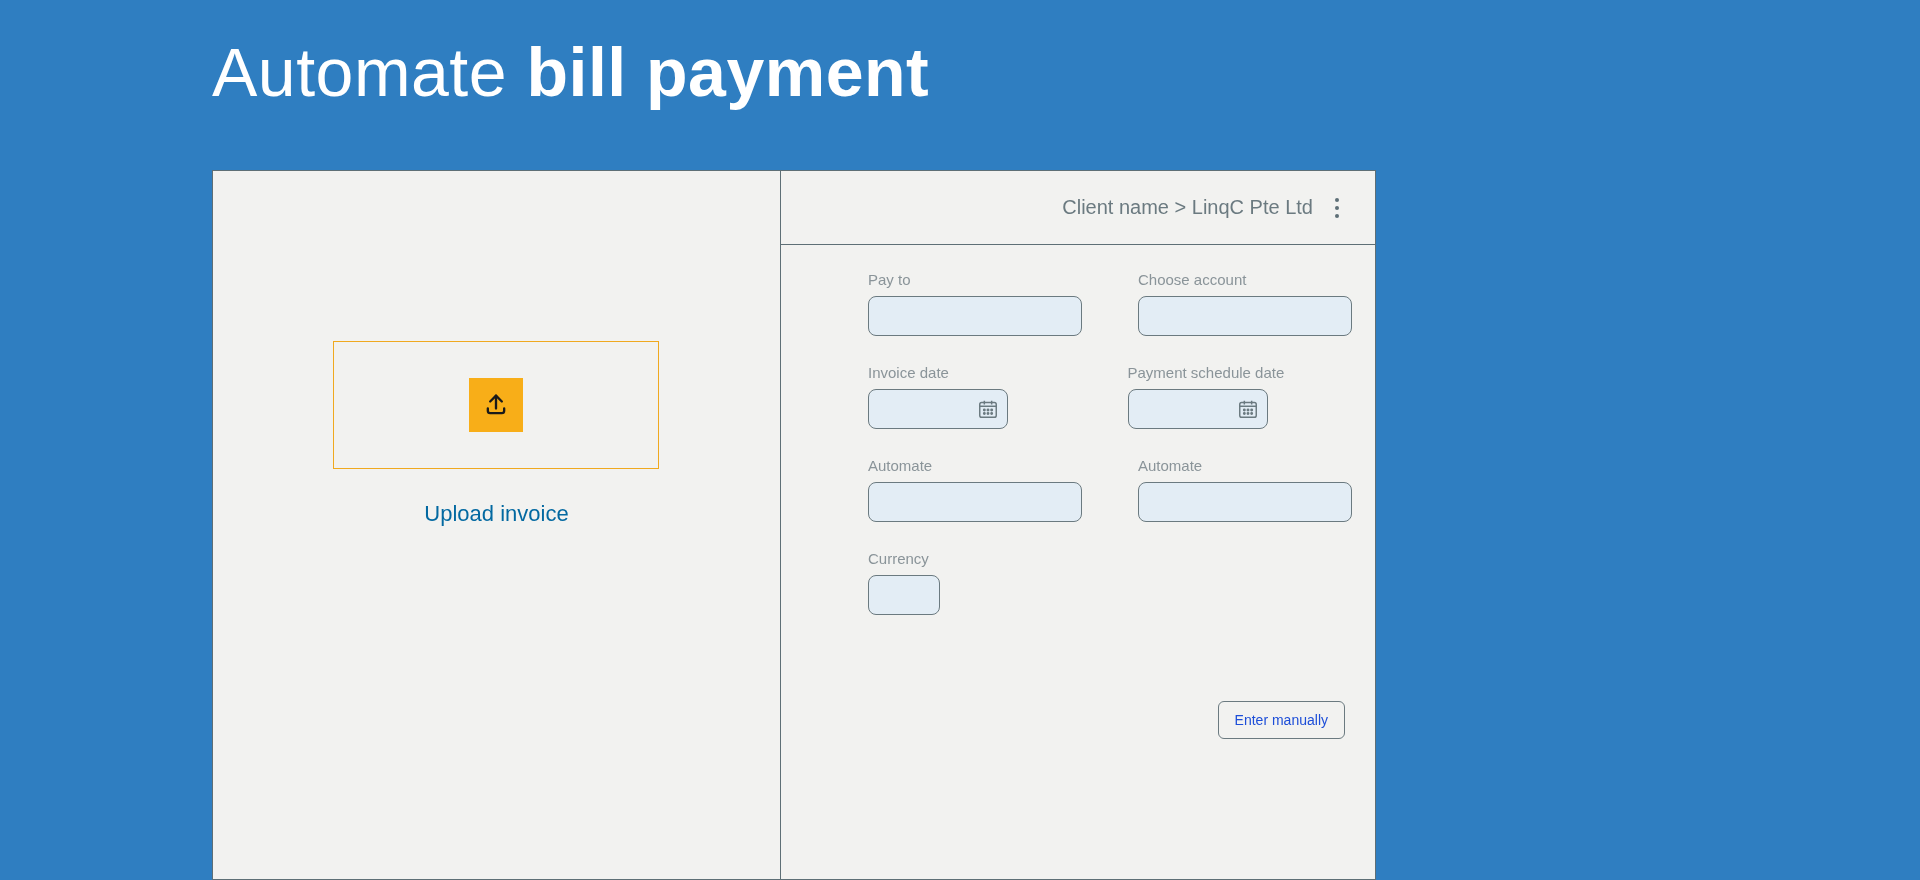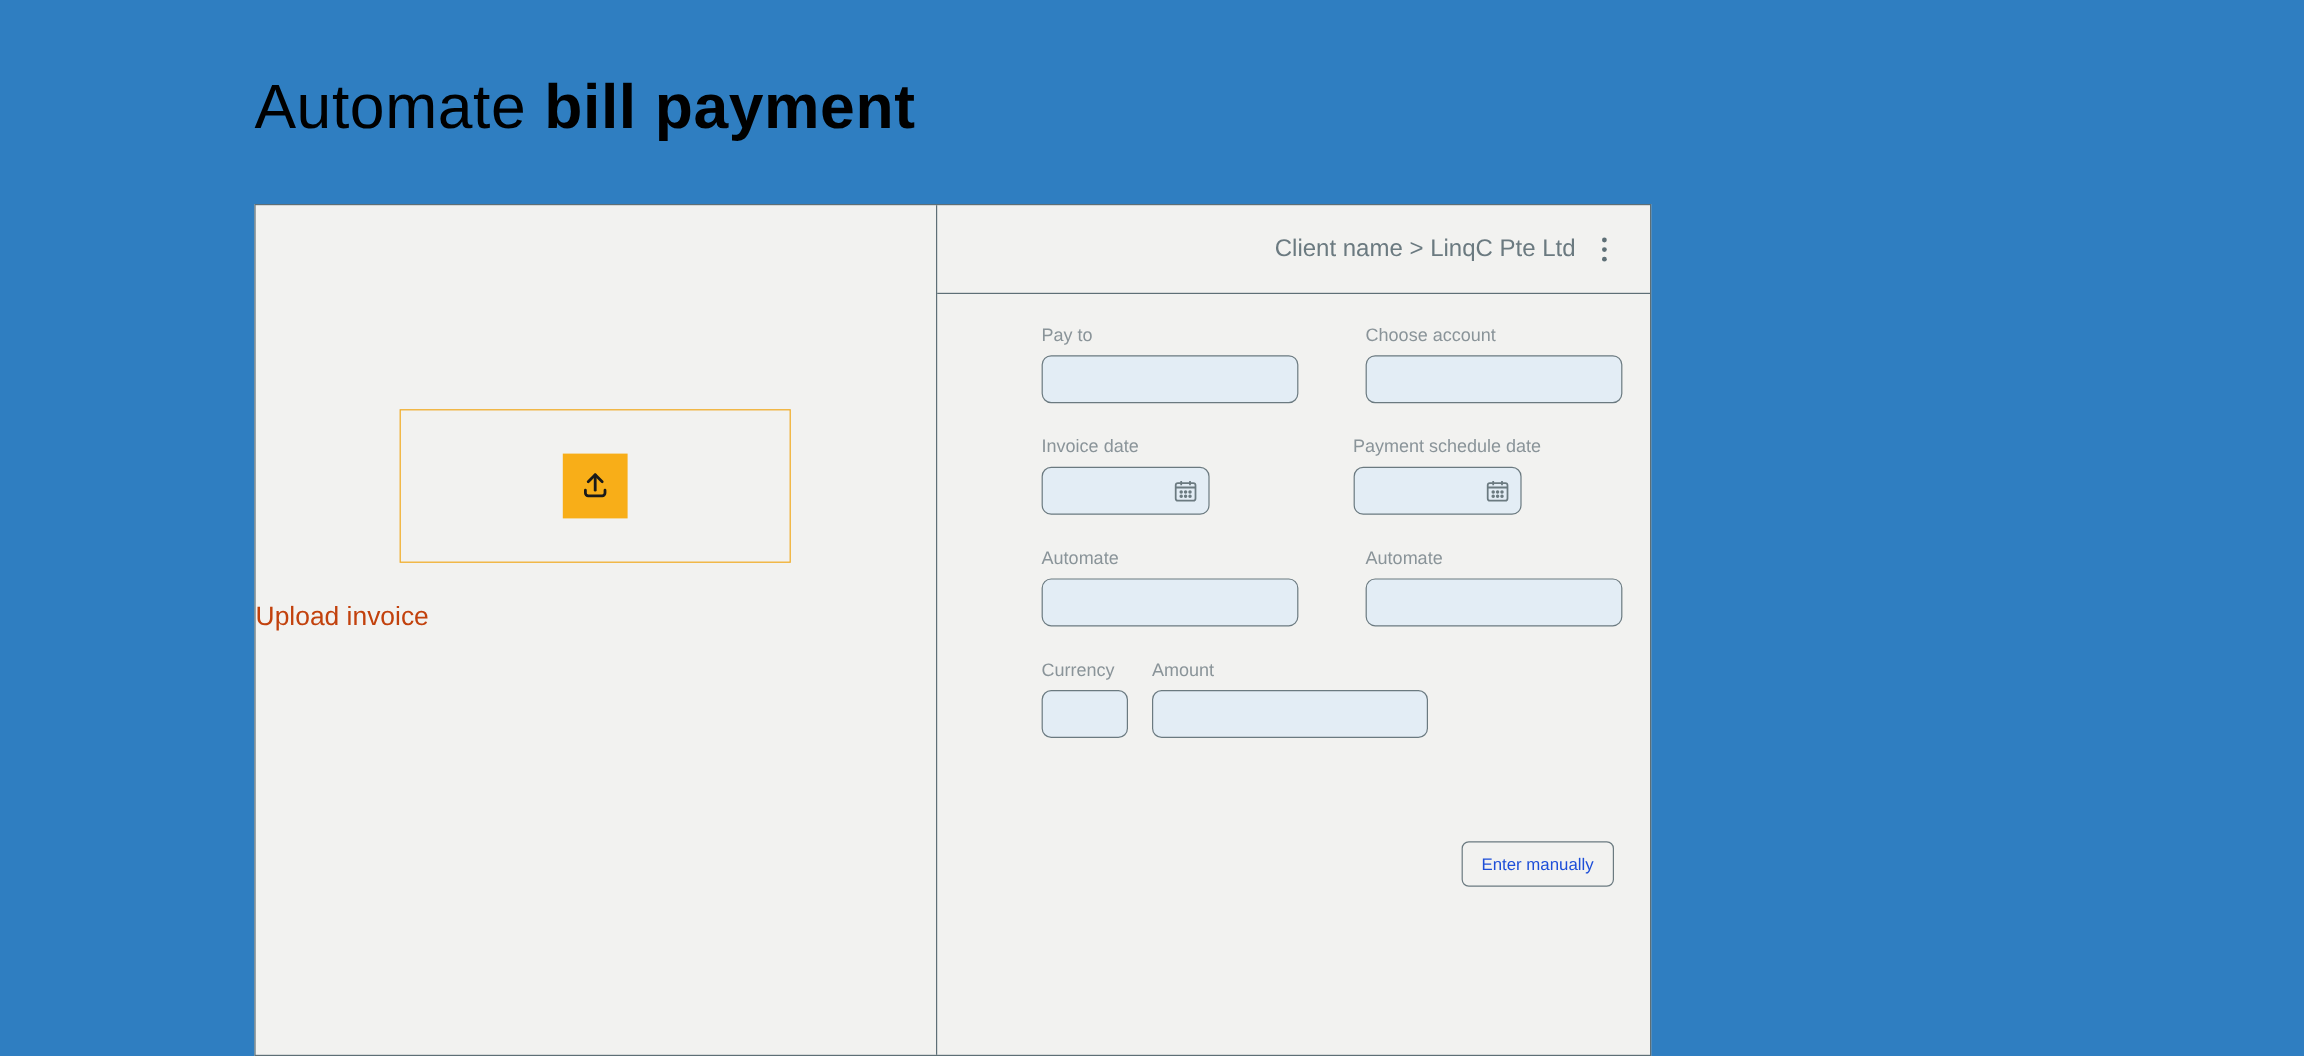--- a/index.html
+++ b/index.html
@@ -6,23 +6,23 @@
   html, body { width: 1920px; height: 880px; overflow: hidden; }
   body {
     background: #2f7ec1;
     font-family: "Avenir Next", "Avenir", "Segoe UI", "Helvetica Neue", Arial, sans-serif;
     color: #2c2c2c;
   }
 
   .page-title {
     position: absolute;
     left: 212px;
-    top: 60px;
-    font-size: 52px;
-    color: #000000;
+    top: 33px;
+    font-size: 68px;
+    color: #ffffff;
     font-weight: 300;
     letter-spacing: 0.5px;
   }
   .page-title .bold { font-weight: 700; }
 
   .panel {
     position: absolute;
     left: 212px;
     top: 170px;
     width: 1164px;
@@ -55,23 +55,23 @@
     background: #f8ae18;
     display: flex;
     align-items: center;
     justify-content: center;
   }
   .upload-label {
     position: absolute;
     top: 330px;
     left: 0;
     width: 100%;
-    text-align: left;
+    text-align: center;
     font-size: 22px;
-    color: #c2410c;
+    color: #0369a1;
     font-weight: 400;
   }
 
   
   .right-pane {
     flex: 1;
     position: relative;
   }
   .rp-header {
     height: 74px;
@@ -246,24 +246,20 @@
           <label>Automate</label>
           <div class="input w-std"></div>
         </div>
       </div>
 
       <div class="row" style="gap:20px">
         <div class="field">
           <label>Currency</label>
           <div class="input w-cur"></div>
         </div>
-        <div class="field">
-          <label>Amount</label>
-          <div class="input w-amt"></div>
-        </div>
       </div>
 
     </div>
 
     <button class="enter-manually-btn">Enter manually</button>
 
   </div>
 </div>
 
 </body></html>

